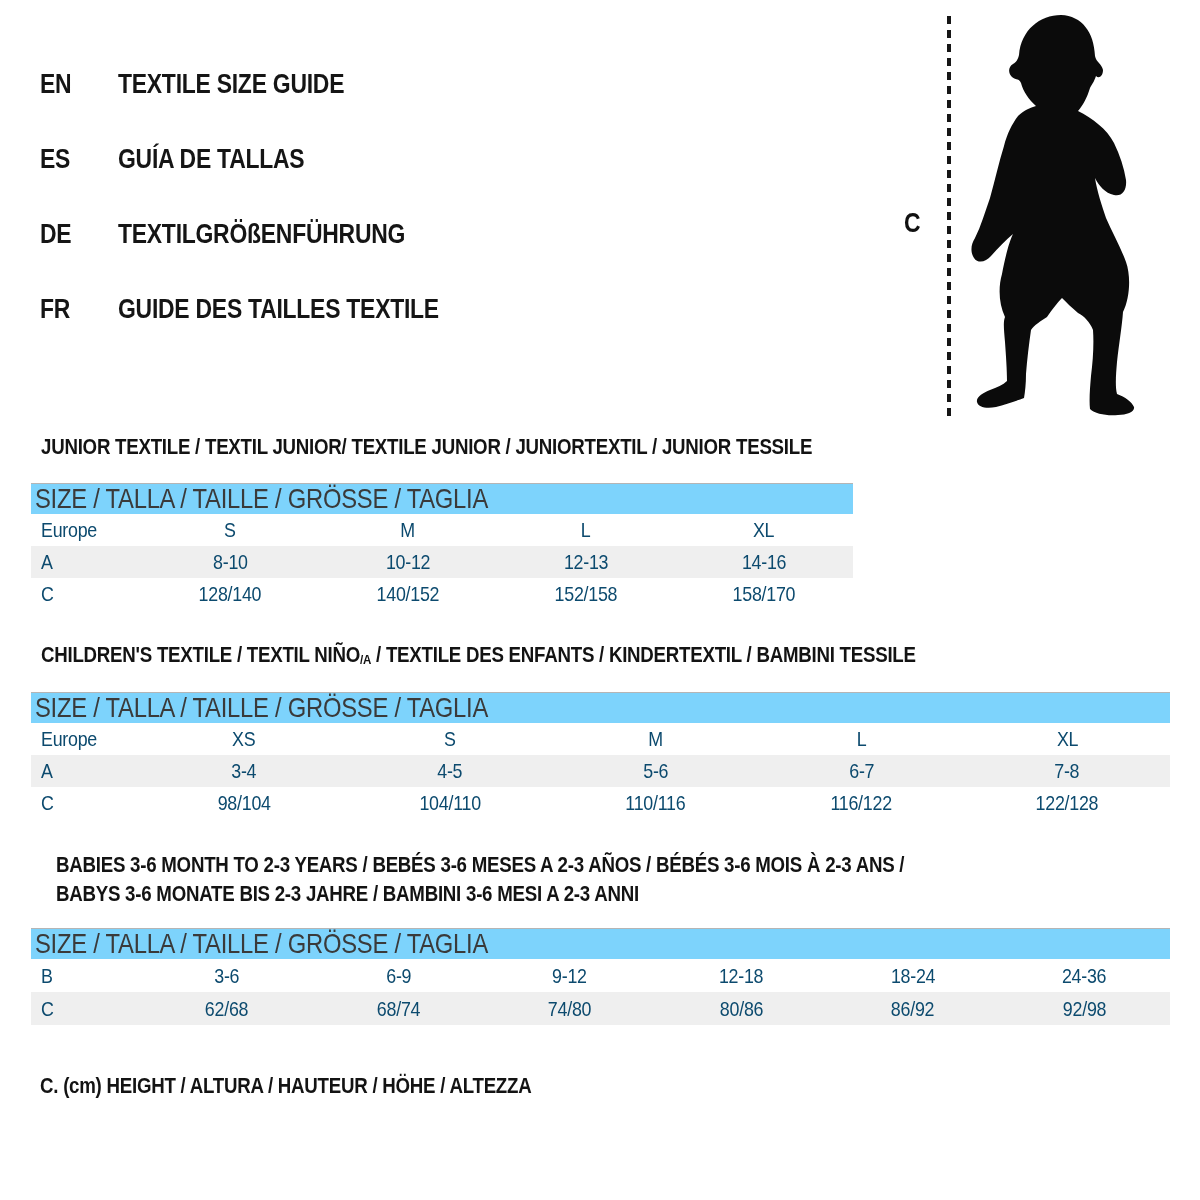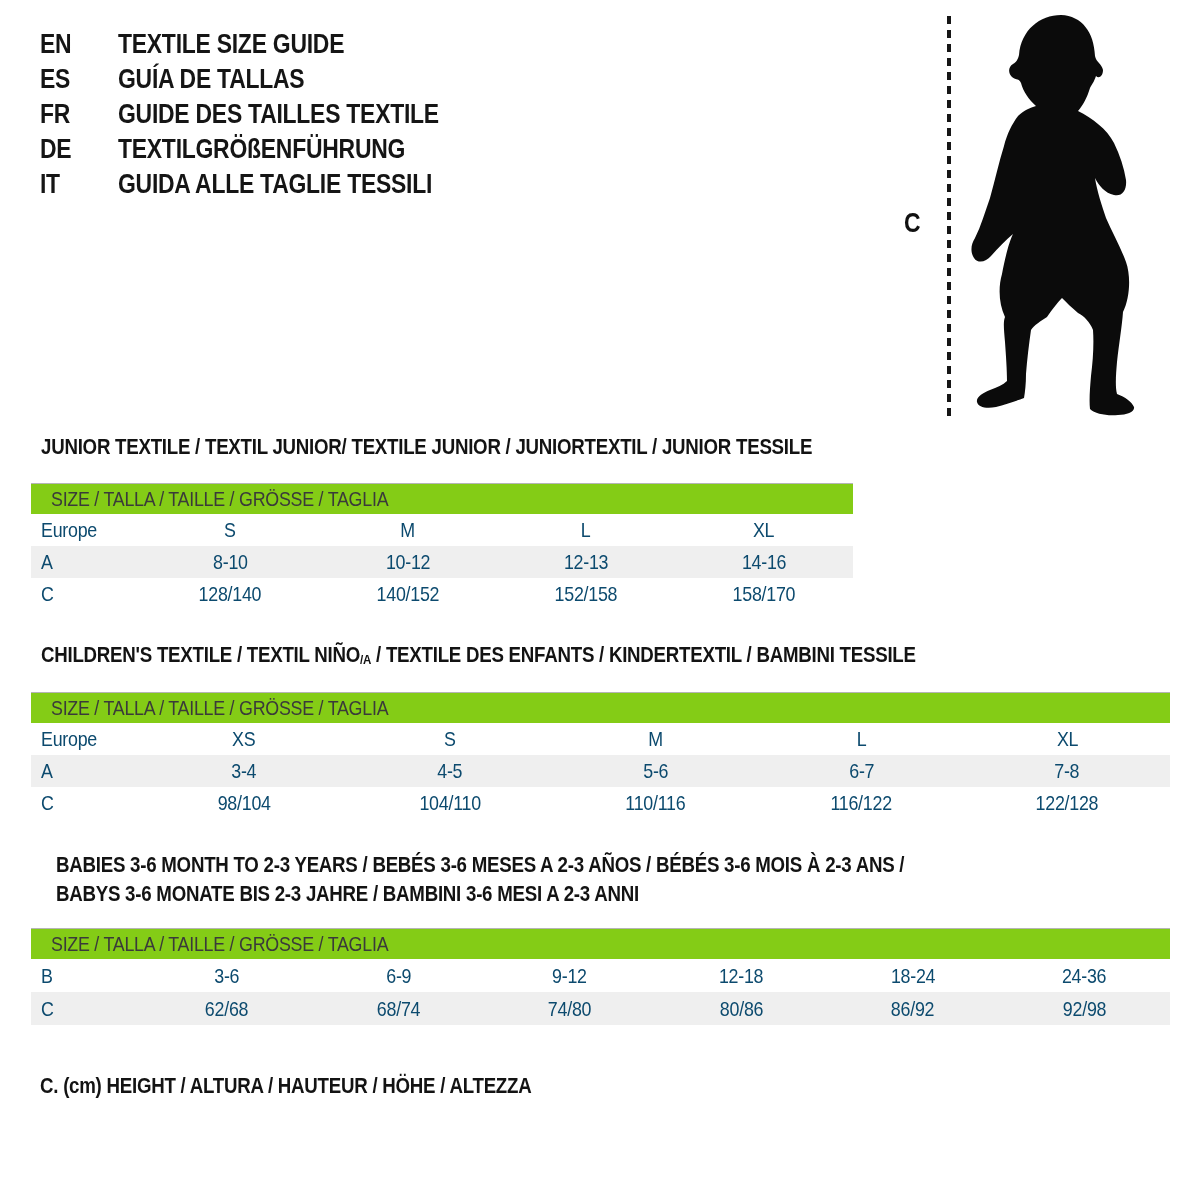--- a/index.html
+++ b/index.html
@@ -7,39 +7,39 @@
     position:relative;width:1200px;height:1200px;background:#ffffff;
     font-family:"Liberation Sans","DejaVu Sans",sans-serif;
     color:#1c1c1c;overflow:hidden;
   }
   
   .cnd{display:inline-block;transform:scaleX(0.85);transform-origin:0 50%;white-space:nowrap;letter-spacing:-0.3px;}
   .cnd-c{display:inline-block;transform:scaleX(0.85);transform-origin:50% 50%;white-space:nowrap;letter-spacing:-0.3px;}
 
   
   .langs{position:absolute;left:40px;top:27px;}
-  .lang-row{display:flex;height:35px;align-items:center;font-size:27px;font-weight:bold;color:#151515;}
+  .lang-row{display:flex;height:35px;align-items:center;font-size:27px;font-weight:bold;color:#151515;margin-top:40px;}
   .lang-code{width:78px;}
   
   .dash-line{
     position:absolute;left:947px;top:16px;width:4px;height:400px;
     background:repeating-linear-gradient(to bottom,#161616 0 8px,transparent 8px 14px);
   }
   .height-label{position:absolute;left:904px;top:208px;font-size:27px;font-weight:bold;color:#111;}
   .baby-svg{position:absolute;left:956px;top:12px;}
 
   
   .sec-title{position:absolute;left:41px;font-size:22px;font-weight:bold;color:#131313;}
   .sec-title .sub{font-size:0.62em;vertical-align:-0.18em;}
   .sec-title2{position:absolute;left:56px;font-size:22px;font-weight:bold;color:#131313;line-height:29px;}
 
   
   .sz-table{position:absolute;left:31px;}
-  .size-bar{height:31px;background:#84cc16;display:flex;align-items:center;
-    font-size:21px;color:#3a3a3a;padding-left:20px;box-sizing:border-box;border-top:1px solid #b5b5b5;}
+  .size-bar{height:31px;background:#7dd3fc;display:flex;align-items:center;
+    font-size:28px;color:#3a3a3a;padding-left:4px;box-sizing:border-box;border-top:1px solid #b5b5b5;}
   .trow{display:flex;height:32px;align-items:center;font-size:21px;color:#0c4a6e;}
   .trow.shaded{background:#efefef;}
   .tlabel{width:110px;padding-left:10px;box-sizing:border-box;text-align:left;}
   .tcell{flex:1;text-align:center;}
   .w-junior{width:822px;}
   .w-full{width:1139px;}
   .babies .trow{height:33px;}
 
   
   .legend{position:absolute;left:40px;top:1070px;font-size:22px;font-weight:bold;color:#131313;line-height:32px;}
@@ -52,30 +52,26 @@
   <div class="langs">
     <div class="lang-row">
       <span class="lang-code"><span class="cnd">EN</span></span>
       <span class="lang-title"><span class="cnd">TEXTILE SIZE GUIDE</span></span>
     </div>
     <div class="lang-row">
       <span class="lang-code"><span class="cnd">ES</span></span>
       <span class="lang-title"><span class="cnd">GUÍA DE TALLAS</span></span>
     </div>
     <div class="lang-row">
+      <span class="lang-code"><span class="cnd">DE</span></span>
+      <span class="lang-title"><span class="cnd">TEXTILGRÖßENFÜHRUNG</span></span>
+    </div>
+    <div class="lang-row">
       <span class="lang-code"><span class="cnd">FR</span></span>
       <span class="lang-title"><span class="cnd">GUIDE DES TAILLES TEXTILE</span></span>
-    </div>
-    <div class="lang-row">
-      <span class="lang-code"><span class="cnd">DE</span></span>
-      <span class="lang-title"><span class="cnd">TEXTILGRÖßENFÜHRUNG</span></span>
-    </div>
-    <div class="lang-row">
-      <span class="lang-code"><span class="cnd">IT</span></span>
-      <span class="lang-title"><span class="cnd">GUIDA ALLE TAGLIE TESSILI</span></span>
     </div>
   </div>
 
   <div class="dash-line"></div>
   <div class="height-label"><span class="cnd">C</span></div>
   <svg class="baby-svg" width="204" height="410" viewBox="0 0 204 410" xmlns="http://www.w3.org/2000/svg">
     <path fill="#0b0b0b" d="M105,3
       C126,4 138,20 139,44
       C140,50 146,52 147,58
       C147,64 143,67 140,64

